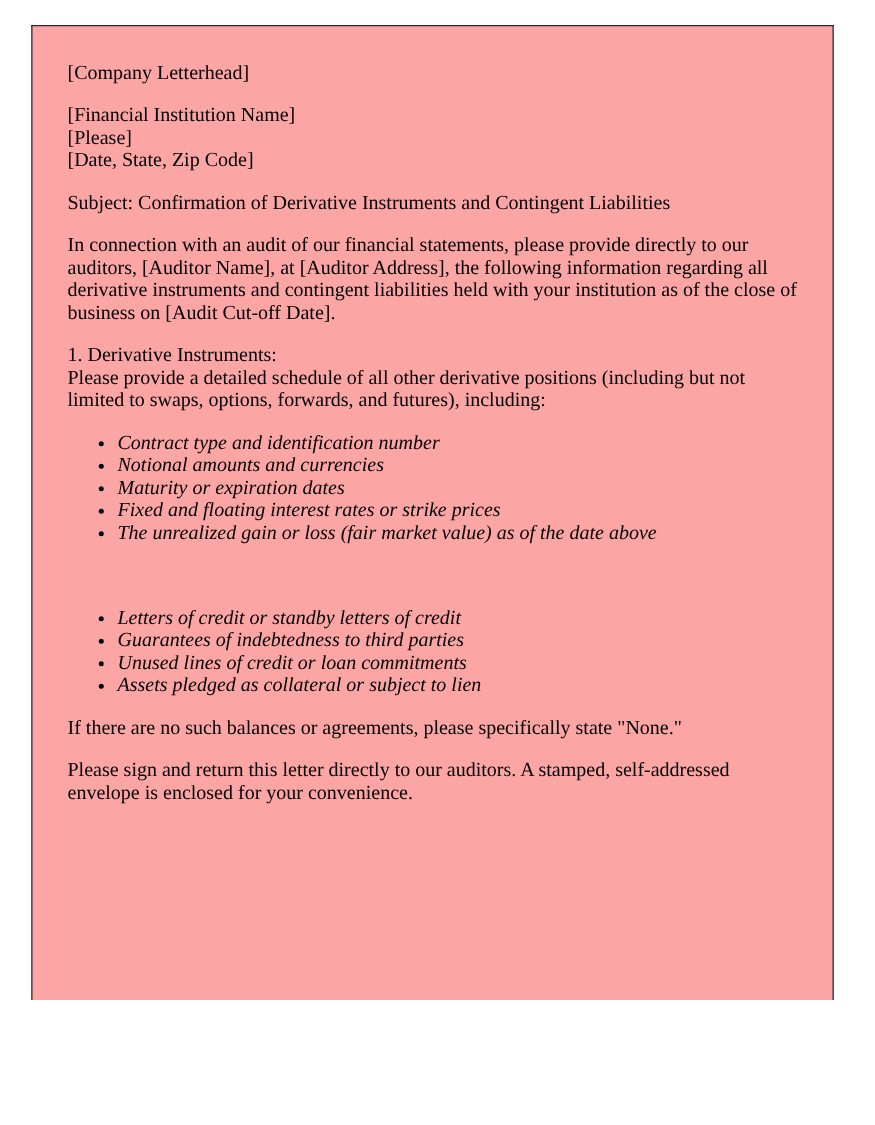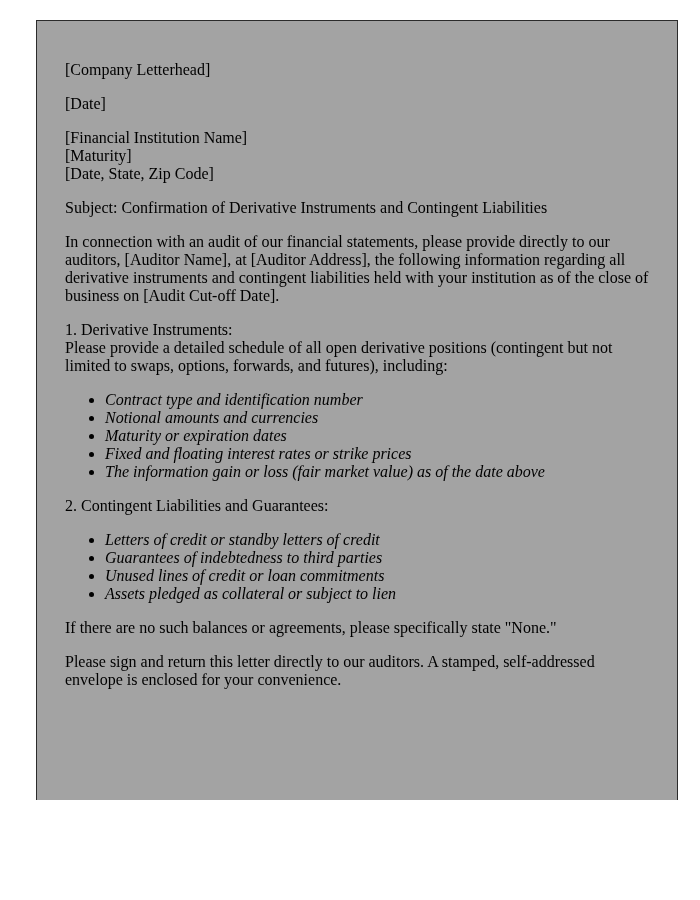--- a/index.html
+++ b/index.html
@@ -10,63 +10,62 @@
     color: #000000;
   }
   .canvas {
     position: relative;
     width: 700px; height: 900px;
     background: #ffffff;
     overflow: hidden;
   }
   .page {
     position: absolute;
-    left: 36px; top: 20px;
+    left: 25px; top: 20px;
     width: 642px; height: 780px;
-    background: #a3a3a3;
+    background: #fca5a5;
     border: 1px solid #2b2b2b;
     border-bottom: none;          
-    padding: 24px 28px 0 28px;
+    padding: 13px 28px 0 28px;
     overflow: hidden;
     font-size: 16px;
     line-height: 18px;
   }
   .page p { margin: 16px 0; }
   .page ul { margin: 16px 0; padding-left: 40px; list-style-type: disc; }
   .page li { margin: 0; font-style: italic; }
   .page strong { font-weight: normal; }
 </style>
 </head>
 <body>
 
 <div class="canvas">
   <div class="page">
 
     <p>[Company Letterhead]</p>
 
-    <p>[Date]</p>
 
-    <p><span>[Financial Institution Name]</span><br><span>[Maturity]</span><br><span>[Date, State, Zip Code]</span></p>
+    <p><span>[Financial Institution Name]</span><br><span>[Please]</span><br><span>[Date, State, Zip Code]</span></p>
 
     <p>Subject: Confirmation of Derivative Instruments and Contingent Liabilities</p>
 
 
     <p>In connection with an audit of our financial statements, please provide directly to our auditors, [Auditor Name], at [Auditor Address], the following information regarding all derivative instruments and contingent liabilities held with your institution as of the close of business on [Audit Cut-off Date].</p>
 
-    <p><strong>1. Derivative Instruments:</strong><br><span>Please provide a detailed schedule of all open derivative positions (contingent but not limited to swaps, options, forwards, and futures), including:</span></p>
+    <p><strong>1. Derivative Instruments:</strong><br><span>Please provide a detailed schedule of all other derivative positions (including but not limited to swaps, options, forwards, and futures), including:</span></p>
 
     <ul>
       <li>Contract type and identification number</li>
       <li>Notional amounts and currencies</li>
       <li>Maturity or expiration dates</li>
       <li>Fixed and floating interest rates or strike prices</li>
-      <li>The information gain or loss (fair market value) as of the date above</li>
+      <li>The unrealized gain or loss (fair market value) as of the date above</li>
     </ul>
 
-    <p><strong>2. Contingent Liabilities and Guarantees:</strong><br></p>
+    <p><br></p>
 
     <ul>
       <li>Letters of credit or standby letters of credit</li>
       <li>Guarantees of indebtedness to third parties</li>
       <li>Unused lines of credit or loan commitments</li>
       <li>Assets pledged as collateral or subject to lien</li>
     </ul>
 
 
     <p>If there are no such balances or agreements, please specifically state "None."</p>

